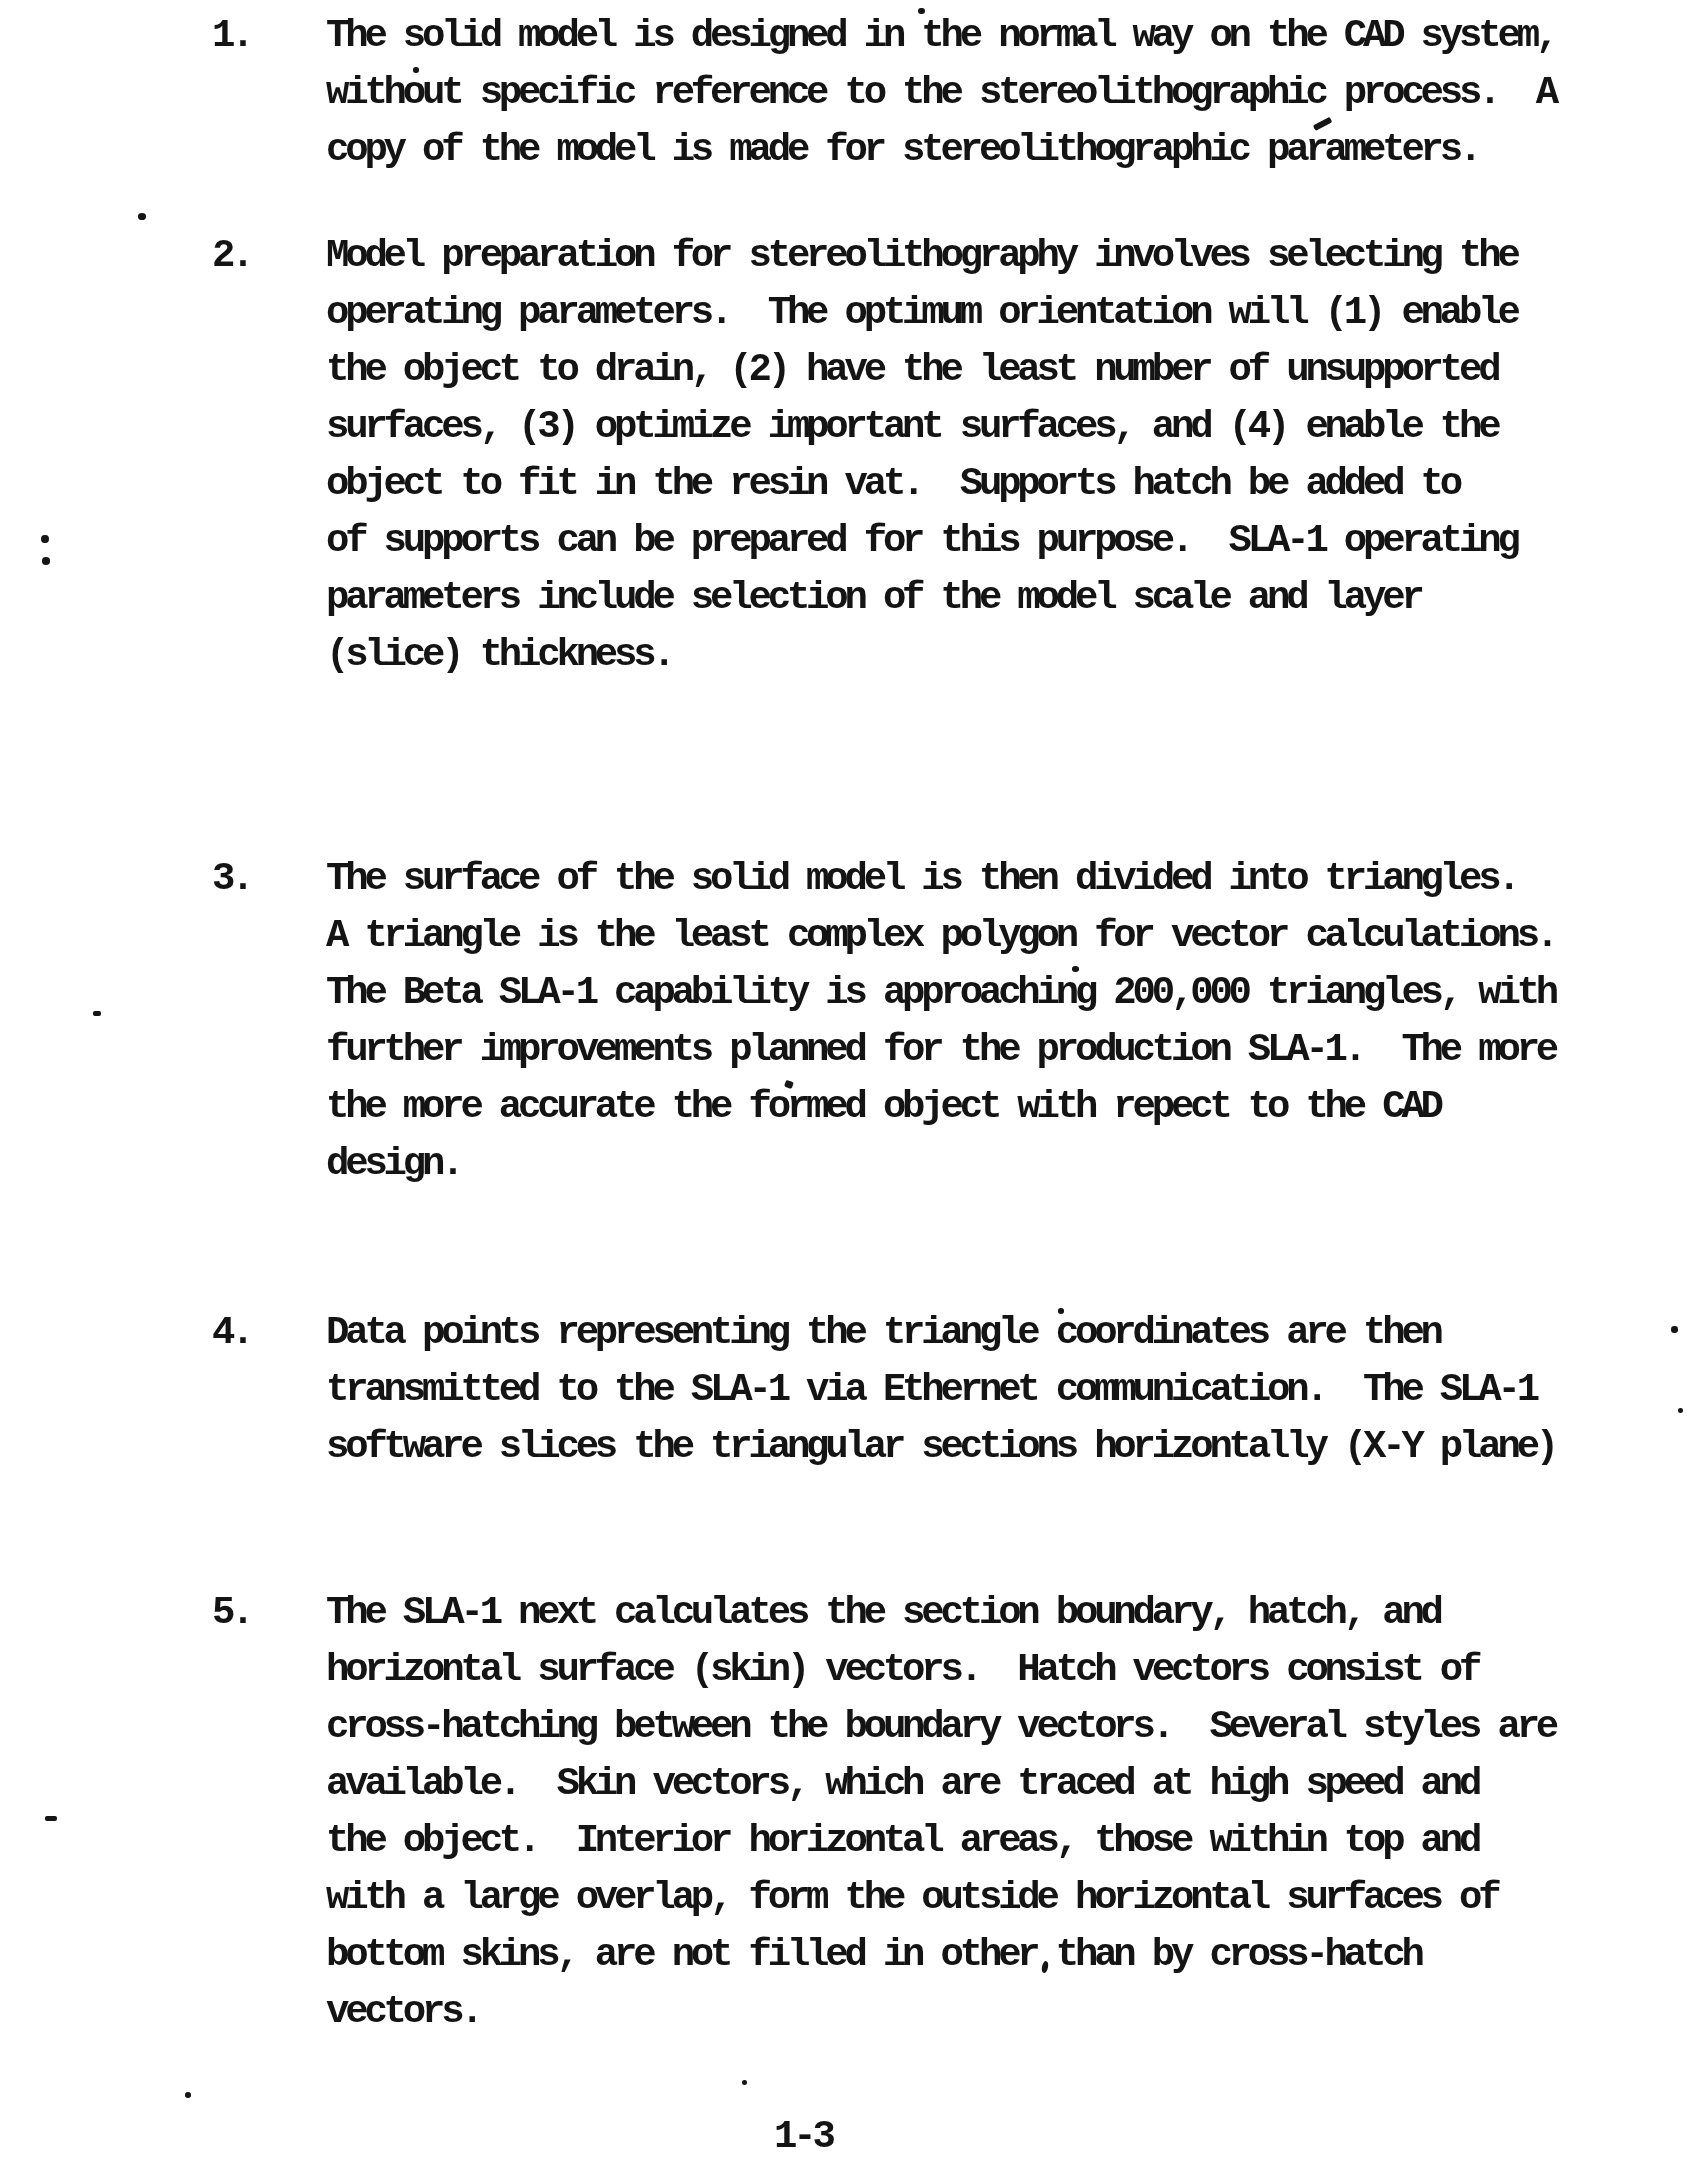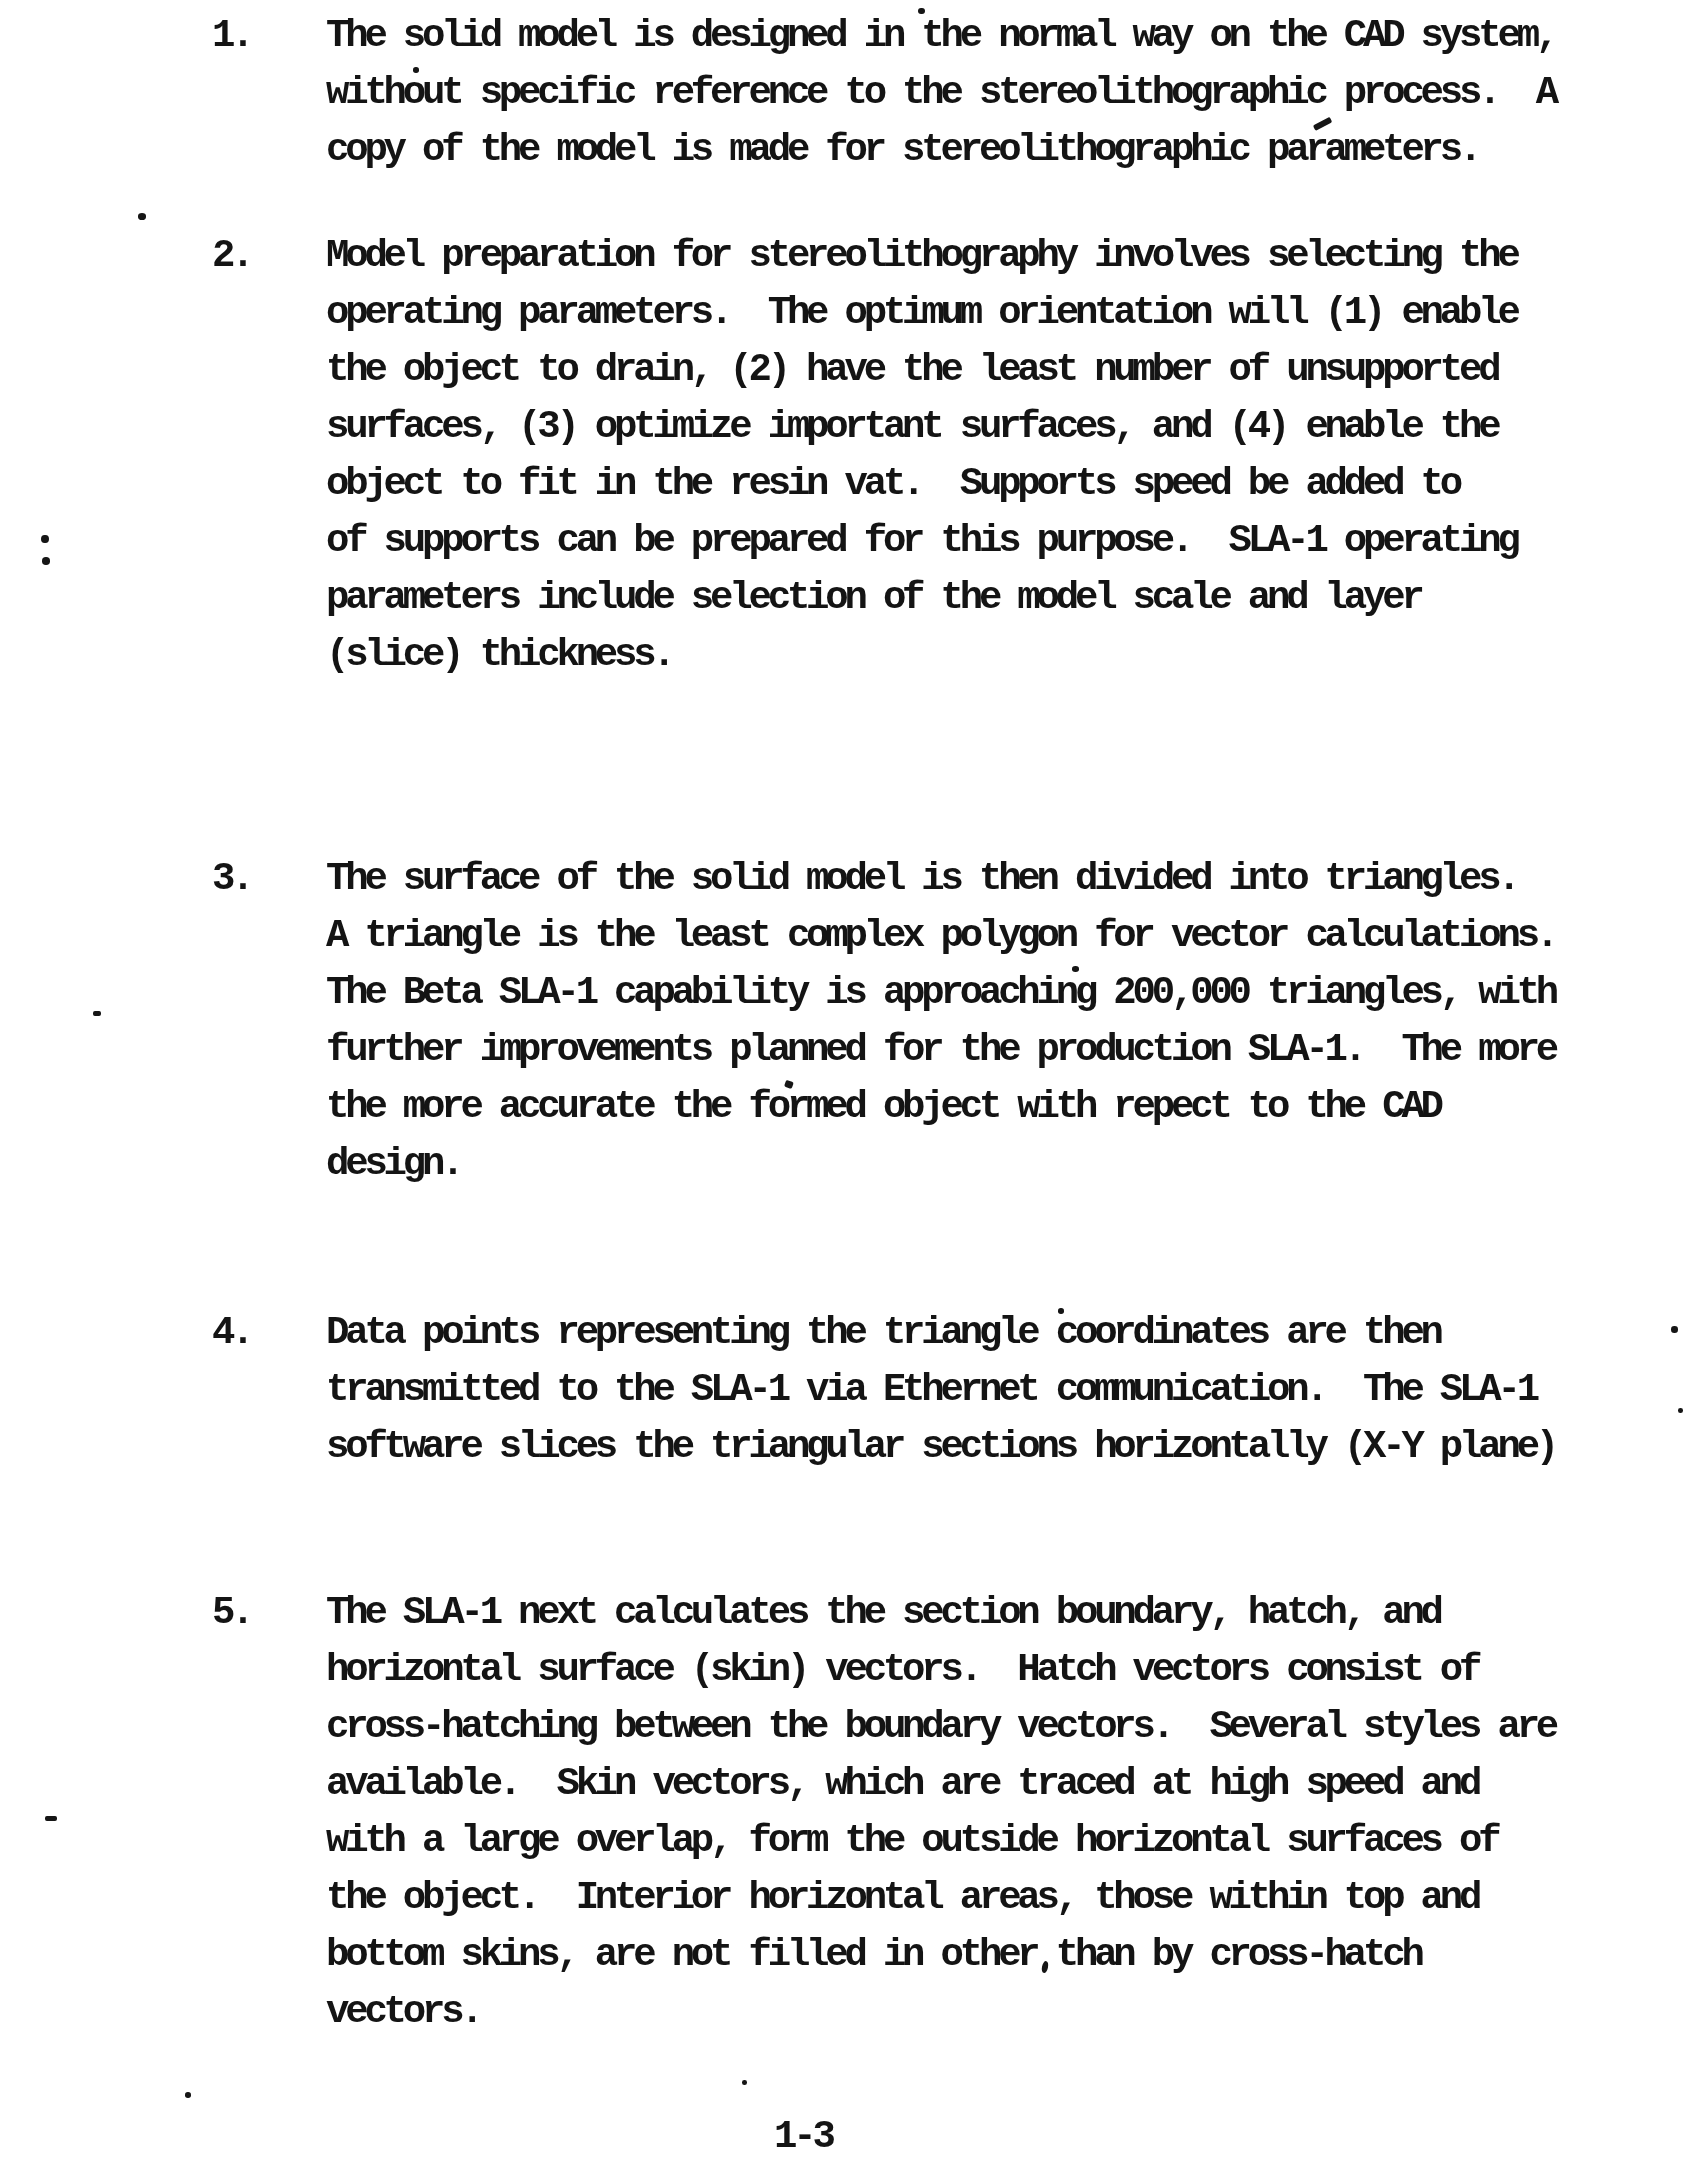--- a/index.html
+++ b/index.html
@@ -65,21 +65,21 @@
     <div class="line">without specific reference to the stereolithographic process.  A</div>
     <div class="line">copy of the model is made for stereolithographic parameters.</div>
   </section>
 
   <section class="para" style="top:228px">
     <span class="pnum">2.</span>
     <div class="line">Model preparation for stereolithography involves selecting the</div>
     <div class="line">operating parameters.  The optimum orientation will (1) enable</div>
     <div class="line">the object to drain, (2) have the least number of unsupported</div>
     <div class="line">surfaces, (3) optimize important surfaces, and (4) enable the</div>
-    <div class="line">object to fit in the resin vat.  Supports speed be added to</div>
+    <div class="line">object to fit in the resin vat.  Supports hatch be added to</div>
     <div class="line">of supports can be prepared for this purpose.  SLA-1 operating</div>
     <div class="line">parameters include selection of the model scale and layer</div>
     <div class="line">(slice) thickness.</div>
   </section>
 
   <section class="para" style="top:851px">
     <span class="pnum">3.</span>
     <div class="line">The surface of the solid model is then divided into triangles.</div>
     <div class="line">A triangle is the least complex polygon for vector calculations.</div>
     <div class="line">The Beta SLA-1 capability is approaching 200,000 triangles, with</div>
@@ -94,22 +94,22 @@
     <div class="line">transmitted to the SLA-1 via Ethernet communication.  The SLA-1</div>
     <div class="line">software slices the triangular sections horizontally (X-Y plane)</div>
   </section>
 
   <section class="para" style="top:1585px">
     <span class="pnum">5.</span>
     <div class="line">The SLA-1 next calculates the section boundary, hatch, and</div>
     <div class="line">horizontal surface (skin) vectors.  Hatch vectors consist of</div>
     <div class="line">cross-hatching between the boundary vectors.  Several styles are</div>
     <div class="line">available.  Skin vectors, which are traced at high speed and</div>
+    <div class="line">the object.  Interior horizontal areas, those within top and</div>
     <div class="line">with a large overlap, form the outside horizontal surfaces of</div>
-    <div class="line">the object.  Interior horizontal areas, those within top and</div>
     <div class="line">bottom skins, are not filled in other than by cross-hatch</div>
     <div class="line">vectors.</div>
   </section>
 
   <div class="footer">1-3</div>
 
   <div class="speck" style="left:918px; top:7.5px; width:6.5px; height:6.5px;"></div>
   <div class="speck" style="left:413px; top:67px; width:5.6px; height:5.6px;"></div>
   <div class="speck bar" style="left:1313px; top:121px; width:18.6px; height:5.6px; transform:rotate(-28deg);"></div>
   <div class="speck" style="left:138px; top:213px; width:8.4px; height:6.5px;"></div>

